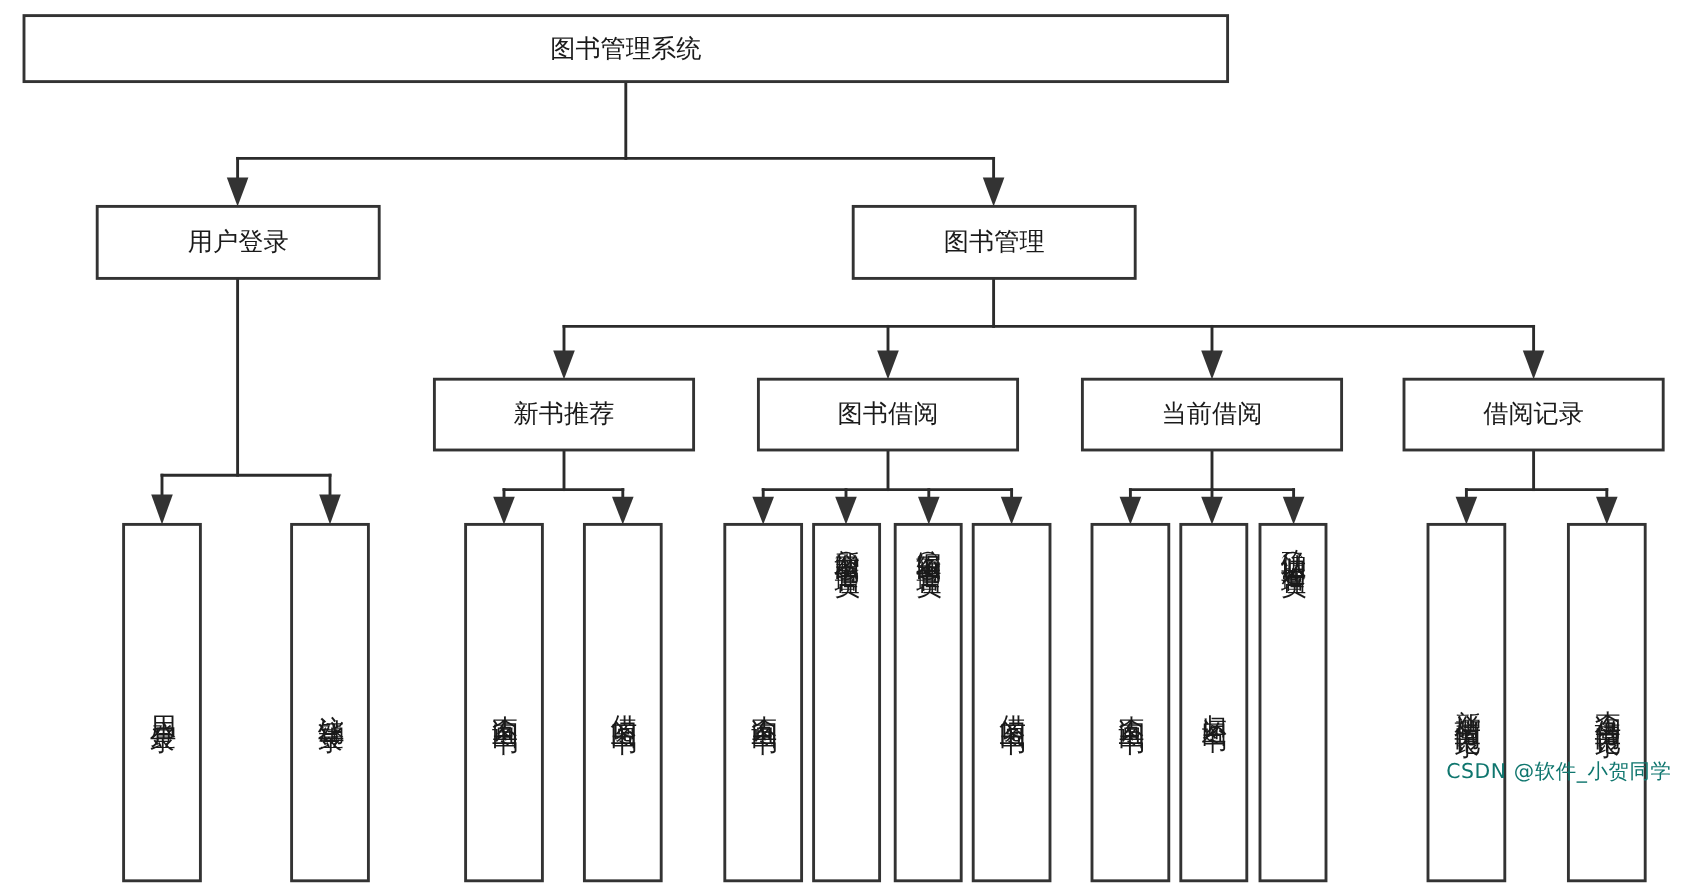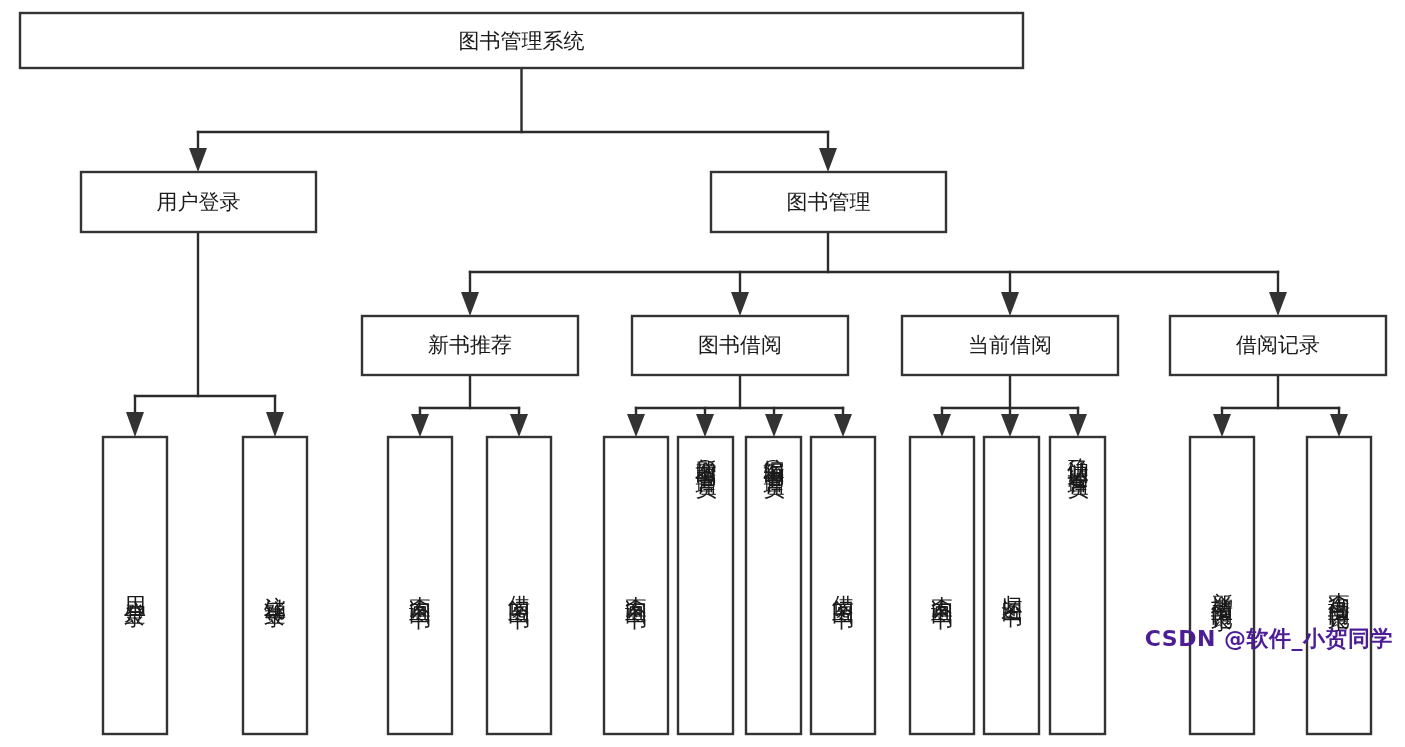--- a/index.html
+++ b/index.html
@@ -48,26 +48,25 @@
     dominant-baseline: middle;
   }
   .node-label-h {
     font-size: 21px;
   }
   .watermark {
     position: absolute;
     right: 12px;
     bottom: 6px;
     font-family: "DejaVu Sans", "Liberation Sans", sans-serif;
-    font-size: 22px;
-    color: #4c1d95;
+    font-size: 17px;
+    color: #0f766e;
     white-space: nowrap;
     letter-spacing: 0.5px;
     pointer-events: none;
-    font-weight: bold;
   }
 </style>
 </head>
 <body>
 
 <div id="diagram-root">
 
   <svg class="diagram-svg" viewBox="0 0 1405 747">
 
     <g>

